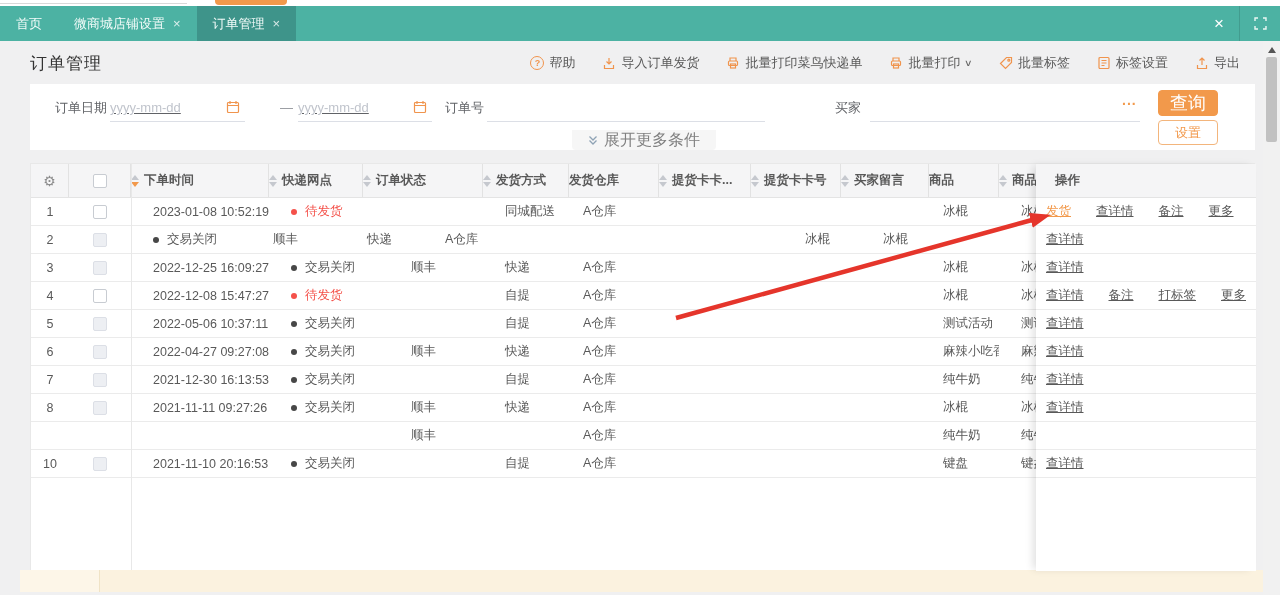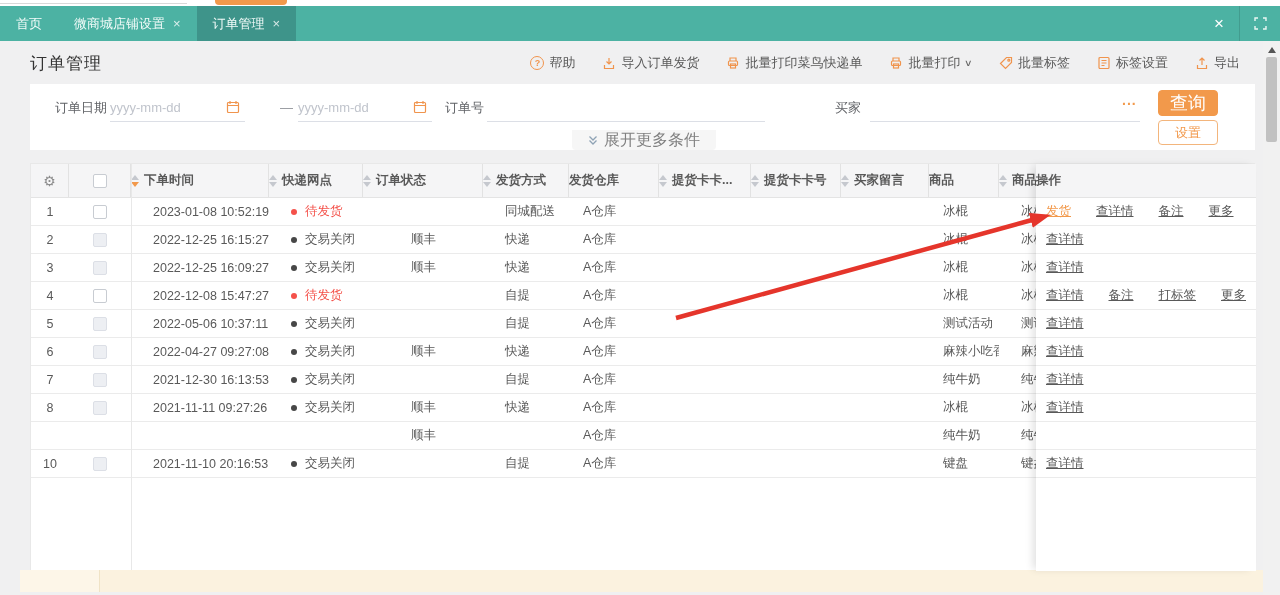--- a/index.html
+++ b/index.html
@@ -29,21 +29,21 @@
   .tool-item { display:flex; align-items:center; margin-left:27px; font-size:13px; color:#595959; cursor:pointer; }
   .tool-item svg { margin-right:5px; }
   .help-circle { width:14px; height:14px; border:1px solid #f0944d; border-radius:50%; color:#f0944d; font-size:9px; line-height:12px; text-align:center; margin-right:5px; font-weight:bold; }
   .dd-caret { margin-left:5px; font-size:9px; color:#666; transform:scaleX(1.3); }
 
   
   .filter-panel { position:absolute; left:30px; top:84px; width:1225px; height:66px; background:#fff; }
   .f-label { position:absolute; top:10px; height:28px; line-height:28px; font-size:13px; color:#606266; }
   .f-input { position:absolute; top:10px; height:28px; border:none; border-bottom:1px solid #dcdfe6; background:transparent; font-size:13px; color:#606266; outline:none; }
   .f-input::placeholder { color:#c0c4cc; }
-  .with-icon { padding-right:22px; }
+  .with-icon { padding-right:22px;text-decoration:underline; }
   .cal-icon { position:absolute; top:16px; }
   .range-dash { position:absolute; top:10px; height:28px; line-height:28px; color:#909399; font-size:13px; }
   .buyer-more { position:absolute; left:1092px; top:8px; color:#f2994b; font-size:14px; font-weight:bold; letter-spacing:1px; cursor:pointer; }
   .btn-search { position:absolute; left:1128px; top:6px; width:60px; height:26px; background:#f2994b; border:1px solid #f2994b; border-radius:4px; color:#fff; font-size:18px; cursor:pointer; }
   .btn-settings { position:absolute; left:1128px; top:36px; width:60px; height:25px; background:#fff; border:1px solid #f3b57c; border-radius:4px; color:#f2994b; font-size:13px; cursor:pointer; }
   .expand-tab { position:absolute; left:542px; top:46px; width:144px; height:20px; background:#f6f6f6; border-radius:0 0 4px 4px; display:flex; align-items:center; justify-content:center; font-size:16px; color:#808080; cursor:pointer; }
   .expand-tab svg { margin-right:6px; }
 
   
   .table-wrap { position:absolute; left:30px; top:163px; width:1225px; height:407px; background:#fff; border-left:1px solid #e8e8e8; border-top:1px solid #e8e8e8; }
@@ -75,21 +75,21 @@
   .sort.desc .down { border-top-color:#f2994b; }
   .dot { width:6px; height:6px; border-radius:50%; margin-right:8px; flex:0 0 auto; }
   .st-danger { color:#f4514a; }
   .st-danger .dot { background:#f4514a; }
   .st-info { color:#595959; }
   .st-info .dot { background:#474747; }
   .left-fixed-line { position:absolute; left:100px; top:0; bottom:0; width:1px; background:#e8e8e8; z-index:1; }
 
   
   .ops-col { position:absolute; left:1005px; top:0; width:220px; height:407px; background:#fff; box-shadow:-5px 0 8px -2px rgba(0,0,0,.12); z-index:3; }
-  .ops-head { height:34px; background:#f5f5f6; border-bottom:1px solid #e4e4e4; display:flex; align-items:center; padding-left:0; font-size:12.5px; color:#595959; font-weight:600; }
+  .ops-head { height:34px; background:#f5f5f6; border-bottom:1px solid #e4e4e4; display:flex; align-items:center; padding-left:19px; font-size:12.5px; color:#595959; font-weight:600; }
   .ops-row { height:28px; border-bottom:1px solid #ebebeb; display:flex; align-items:center; padding-left:10px; }
   .ops-link { font-size:12.5px; color:#595959; text-decoration:underline; margin-right:25px; cursor:pointer; white-space:nowrap; }
   .ops-link.primary { color:#f2994b; }
 
   
   .summary-bar { position:absolute; left:20px; top:570px; width:1260px; height:22px; background:#fbf2df; }
   .summary-bar .lighter { position:absolute; left:0; top:0; width:80px; height:22px; background:#fdf6e8; border-right:1px solid #f0e3c6; }
 
   
   .v-scrollbar { position:absolute; right:0; top:41px; width:17px; height:554px; background:#f1f1f1; z-index:20; }
@@ -309,21 +309,20 @@
           <div class="td c-card2 sorted-pad"></div>
           <div class="td c-msg sorted-pad"></div>
           <div class="td c-prod">冰棍</div>
           <div class="td c-prod2 sorted-pad">冰棍</div>
         </div>
         <div class="tr">
           <div class="td c-idx">2</div>
           <div class="td c-cb">
             <span class="cb disabled"></span>
           </div>
-          <div class="td c-time sorted-pad">2022-12-25 16:15:27</div>
           <div class="td c-status sorted-pad st-info">
             <span class="dot"></span>
             <span>交易关闭</span>
           </div>
           <div class="td c-courier sorted-pad">顺丰</div>
           <div class="td c-ship sorted-pad">快递</div>
           <div class="td c-wh">A仓库</div>
           <div class="td c-card1 sorted-pad"></div>
           <div class="td c-card2 sorted-pad"></div>
           <div class="td c-msg sorted-pad"></div>

